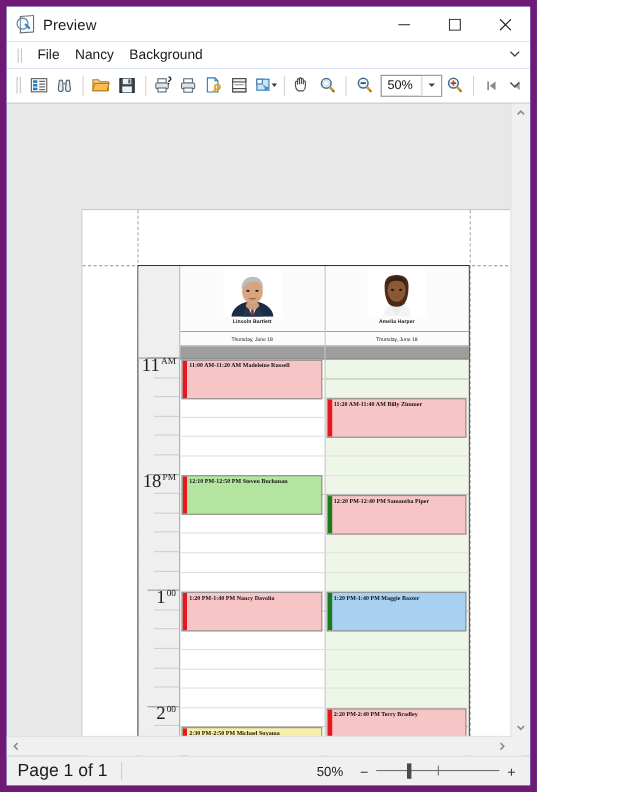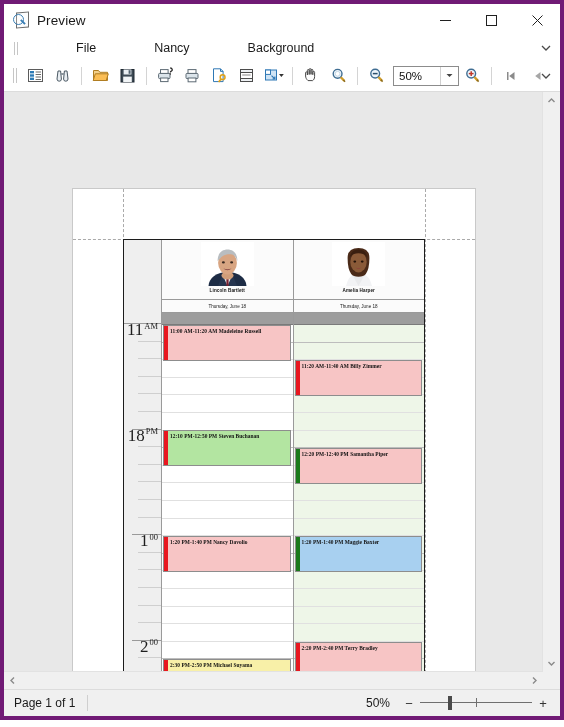--- a/index.html
+++ b/index.html
@@ -3,22 +3,22 @@
 <meta charset="utf-8">
 <style>
   html,body{margin:0;padding:0;}
   body{
     width:564px;height:727px;overflow:hidden;
     font-family:"Liberation Sans", sans-serif;
     background:#ffffff;
     -webkit-font-smoothing:antialiased;
   }
   .window{
-    position:absolute;left:0;top:0;width:564px;height:720px;
-    border:4px solid #701a75;
+    position:absolute;left:0;top:0;width:488px;height:720px;
+    border:6px solid #701a75;
     box-sizing:border-box;background:#1d4ed8;
     display:flex;flex-direction:column;
   }
   
   .titlebar{
     height:32px;flex:0 0 32px;background:#ffffff;display:flex;align-items:center;
     position:relative;
   }
   .title-icon{
     width:18px;height:18px;margin-left:9px;margin-right:6px;position:relative;flex:0 0 18px;
@@ -39,21 +39,20 @@
     font-size:13.5px;color:#1a1a1a;letter-spacing:.1px;
   }
   .wbtns{position:absolute;right:0;top:0;height:32px;display:flex;}
   .wbtn{width:46px;height:32px;display:flex;align-items:center;justify-content:center;
         color:#202020;}
   .wbtn svg{display:block;}
   
   .menubar{
     height:24px;flex:0 0 24px;background:#ffffff;display:flex;align-items:center;
     position:relative;
-    gap:44px;
   }
   .grip{width:2px;height:13px;border-left:1px solid #c6c6c6;border-right:1px solid #c6c6c6;
         margin-left:10px;margin-right:7px;}
   .menuitem{font-size:12.5px;color:#1a1a1a;padding:3px 7px;cursor:default;}
   .menu-chev{position:absolute;right:8px;top:4px;color:#4a4a4a;}
   
   .toolbar{
     height:31px;flex:0 0 31px;background:#ffffff;display:flex;align-items:center;
     border-bottom:1px solid #dcdcdc;position:relative;
   }
@@ -145,21 +144,21 @@
   .appt .txt{
     flex:1;font-size:5.4px;color:#111;padding:1.5px 0 0 2px;line-height:1.35;
     font-family:"Liberation Serif", serif;font-weight:600;letter-spacing:.05px;
     word-break:break-word;
   }
   
   .statusbar{
     height:26px;flex:0 0 26px;background:#f0f0f0;border-top:1px solid #dcdcdc;
     display:flex;align-items:center;position:relative;
   }
-  .st-page{font-size:12px;color:#1a1a1a;margin-left:10px;}
+  .st-page{font-size:16px;color:#1a1a1a;margin-left:10px;}
   .st-sep{width:1px;height:16px;background:#cfcfcf;margin-left:12px;}
   .st-right{position:absolute;right:10px;top:0;height:26px;display:flex;align-items:center;}
   .st-zoom{font-size:12px;color:#1a1a1a;margin-right:12px;}
   .zs{display:flex;align-items:center;}
   .zs .minus,.zs .plus{width:14px;text-align:center;font-size:13px;color:#333;}
   .zs .track{position:relative;width:112px;height:14px;margin:0 4px;}
   .zs .line{position:absolute;left:0;right:0;top:6px;height:1px;background:#6f6f6f;}
   .zs .mid{position:absolute;left:56px;top:2px;width:1px;height:9px;background:#6f6f6f;}
   .zs .thumb{position:absolute;left:28px;top:0px;width:4px;height:14px;background:#4a4a4a;}
 </style>

